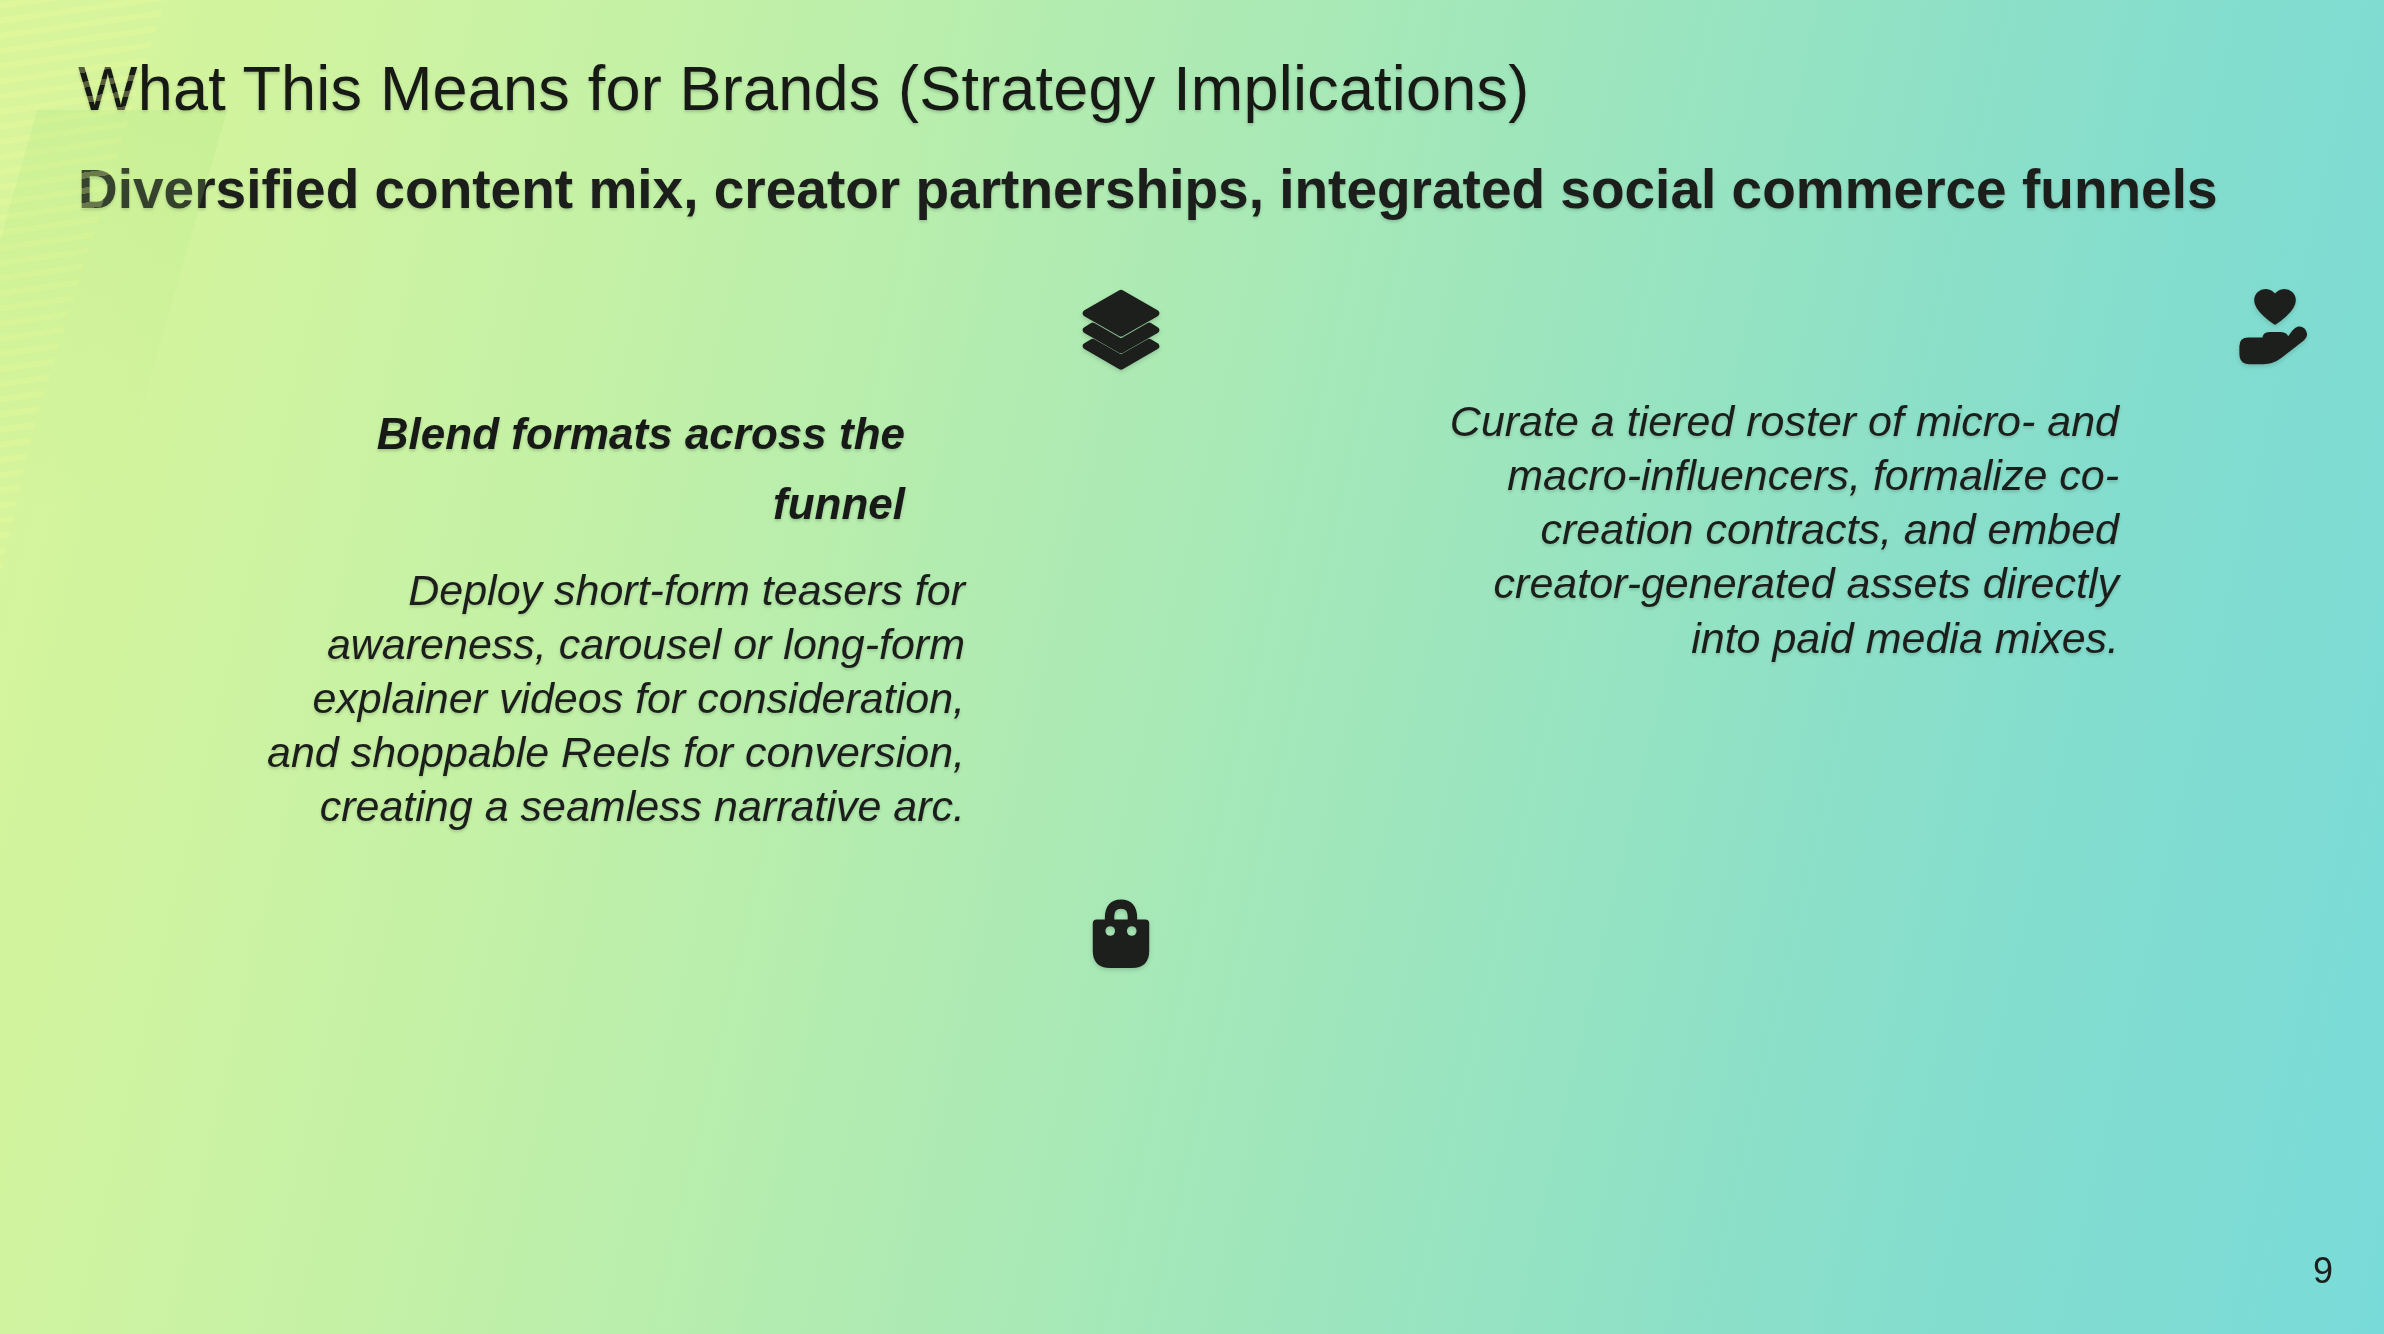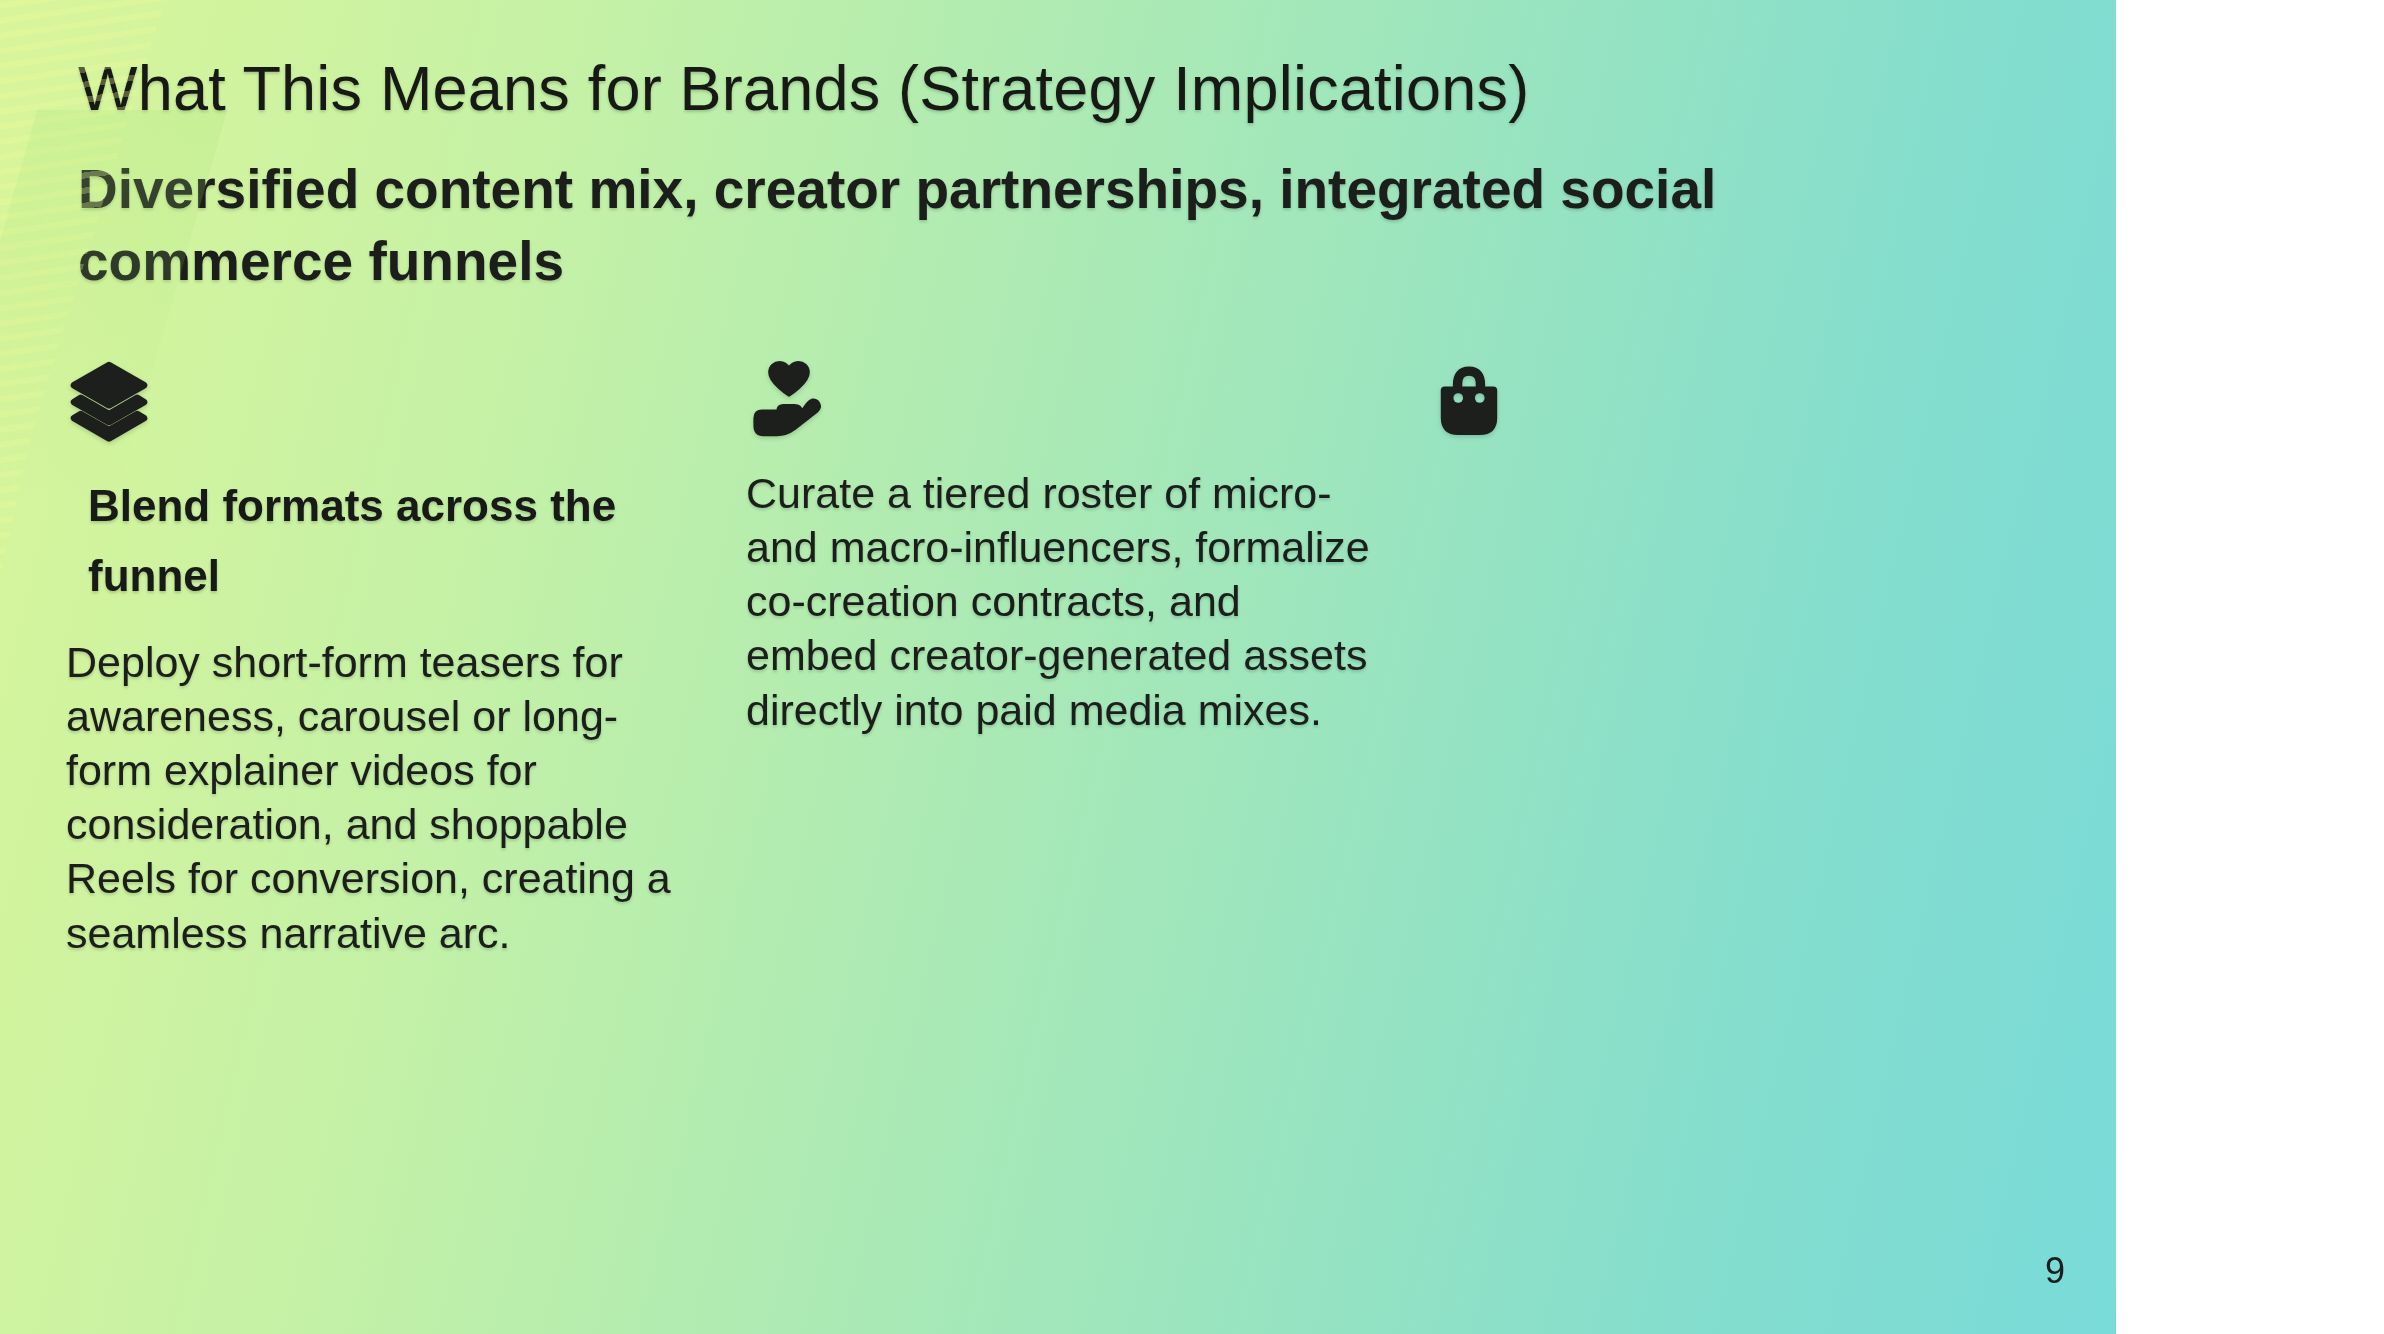--- a/index.html
+++ b/index.html
@@ -2,21 +2,21 @@
 <html><head>
 <meta charset="utf-8">
 <style>
   html, body { margin: 0; padding: 0; }
   body {
     font-family: "Liberation Sans", "DejaVu Sans", sans-serif;
     -webkit-font-smoothing: antialiased;
   }
   .slide {
     position: relative;
-    width: 2116px;
+    width: 2384px;
     height: 1334px;
     overflow: hidden;
     background: linear-gradient(103deg,
       #d9f59a 0%,
       #c4f1a6 25%,
       #a2e7ba 55%,
       #84ddcd 82%,
       #79dbd9 100%);
     color: #1c1e1b;
   }
@@ -51,25 +51,26 @@
   .subtitle {
     margin: 26px 150px 0 78px;
     font-size: 55px;
     font-weight: 700;
     line-height: 1.31;
     color: #1c1e1b;
     text-shadow: 0 2px 3px rgba(25,45,35,.2);
   }
   .columns {
     display: grid;
-    grid-template-columns: repeat(3, 1fr);
+    grid-template-columns: repeat(2, 1fr);
     gap: 56px;
     padding: 0 66px;
     margin-top: 60px;
-    text-align: left;
+    text-align: right;
+    font-style: italic;
   }
   .col-icon {
     display: block;
     height: 86px;
     line-height: 0;
   }
   .col-icon svg {
     width: 86px; height: 86px;
     color: #1d1f1c;
     filter: drop-shadow(0 2px 2px rgba(25,45,35,.2));

